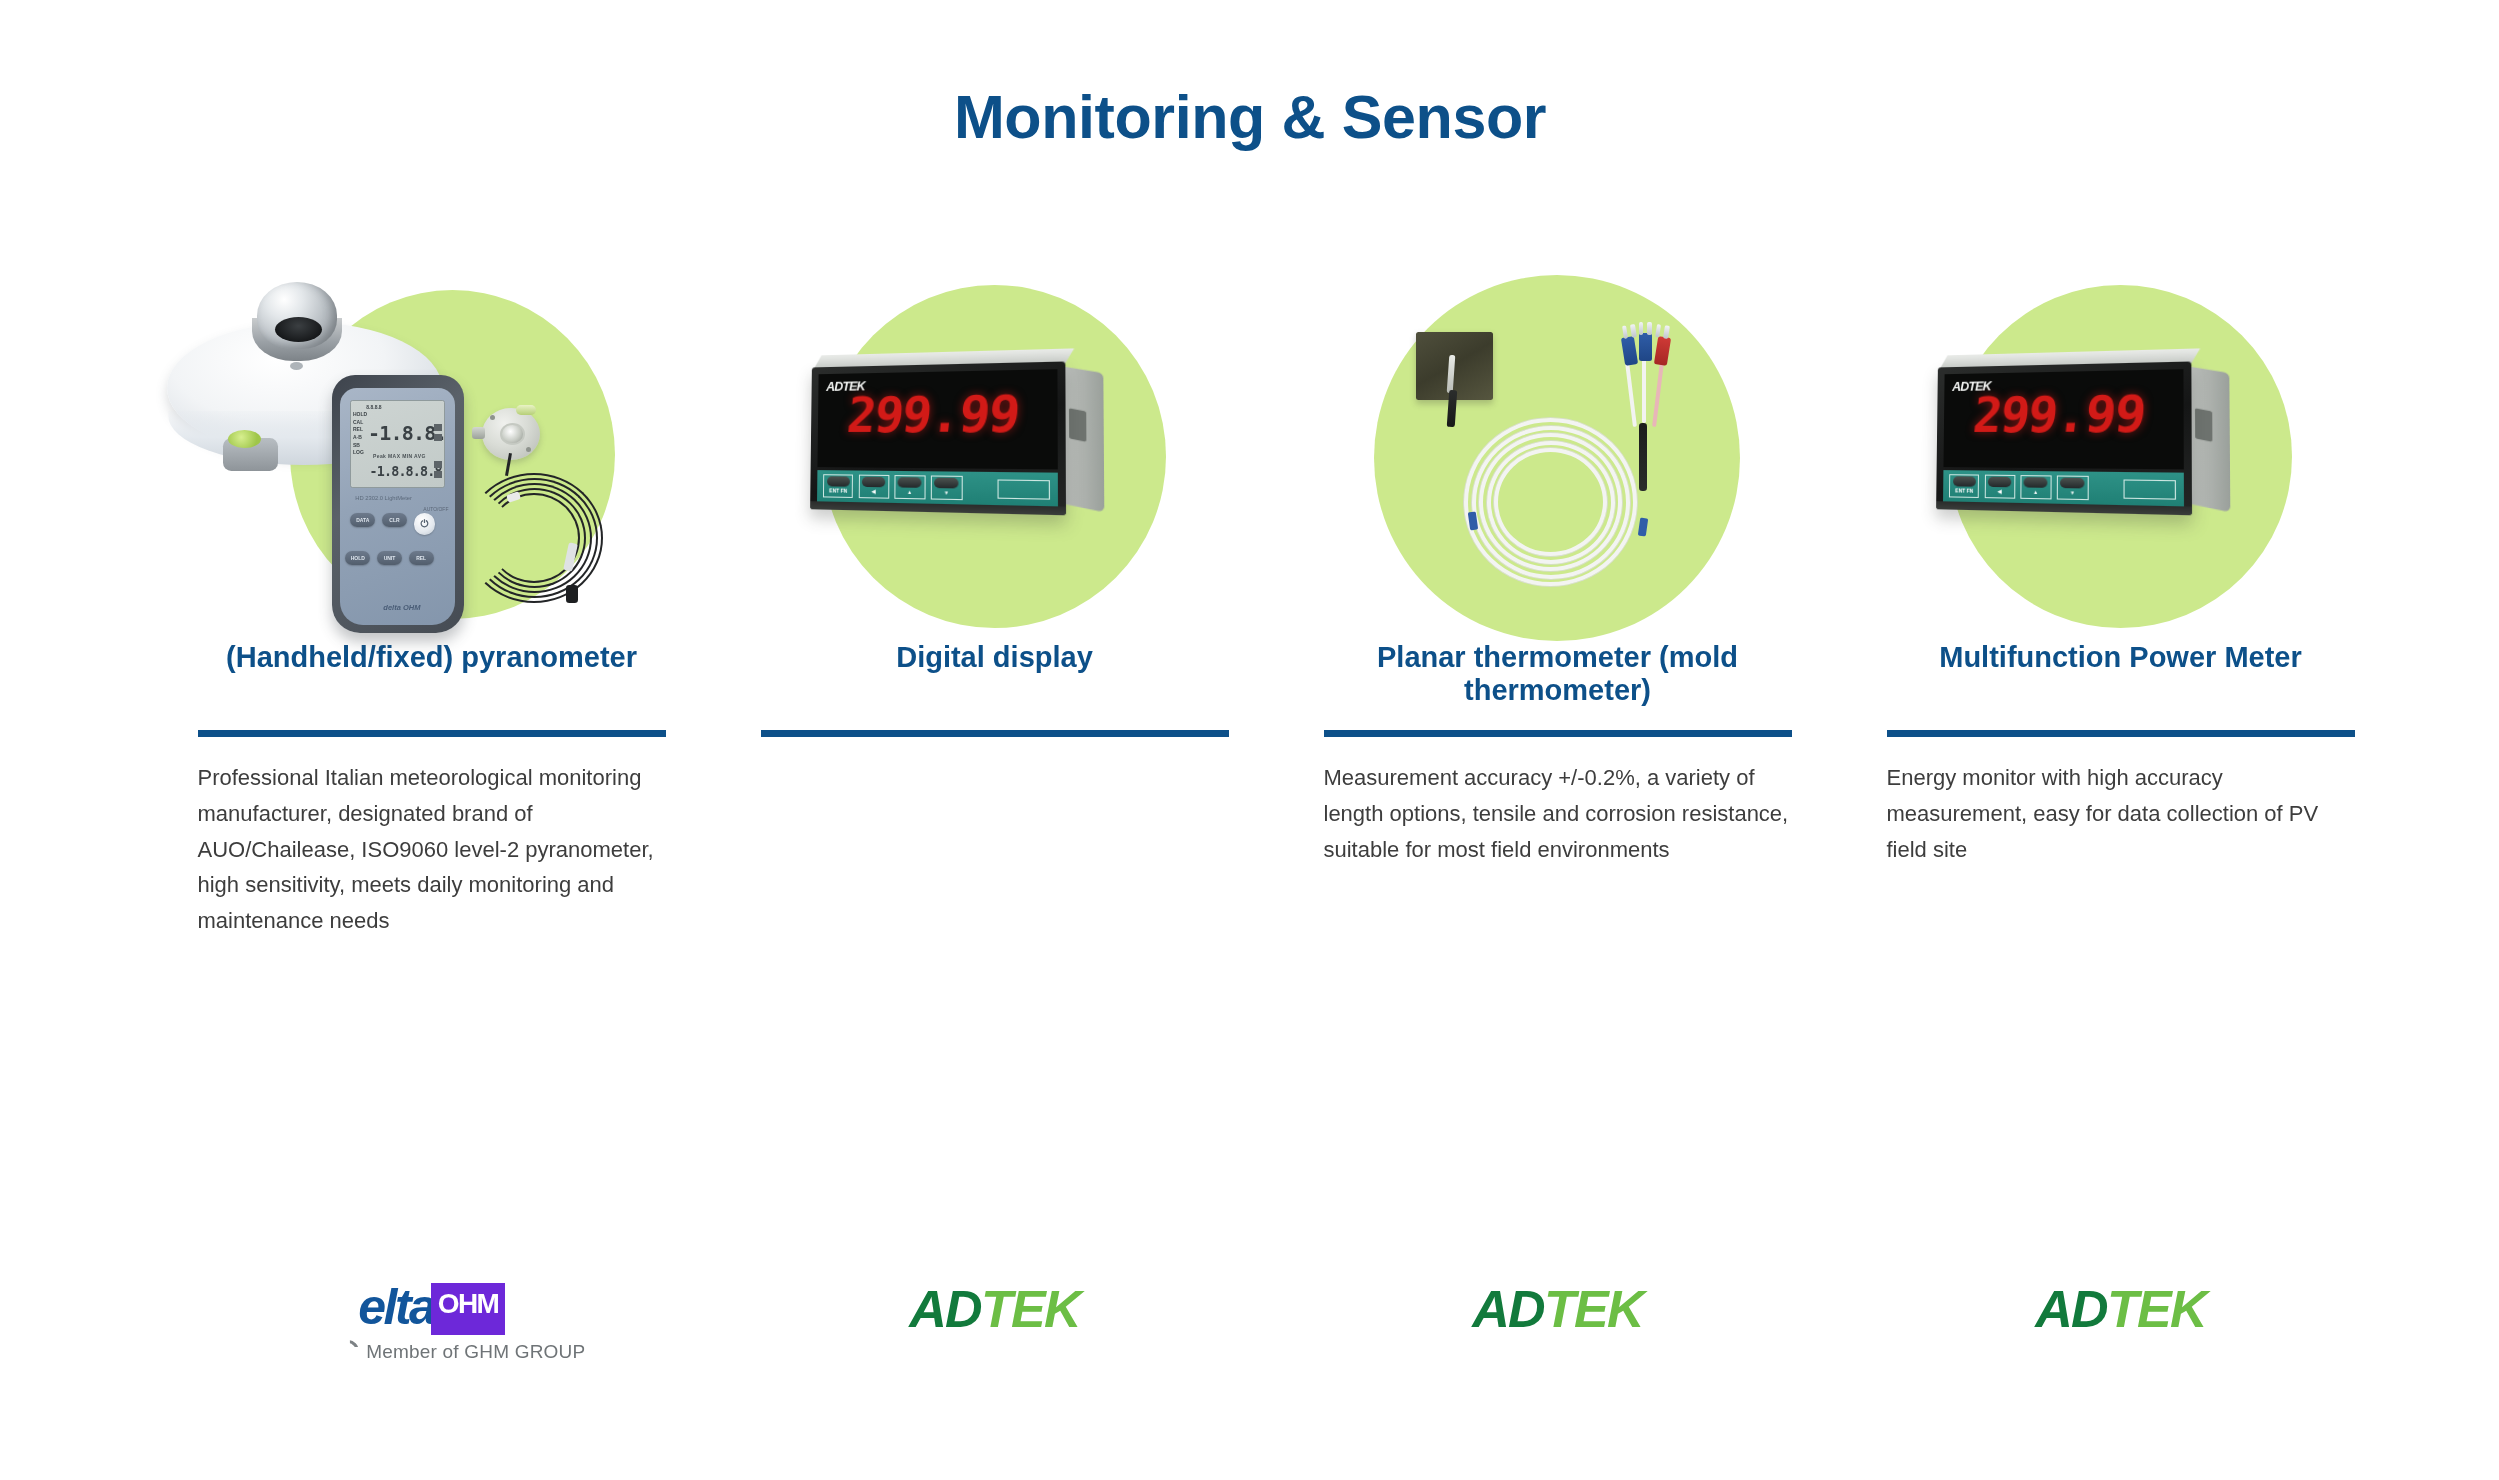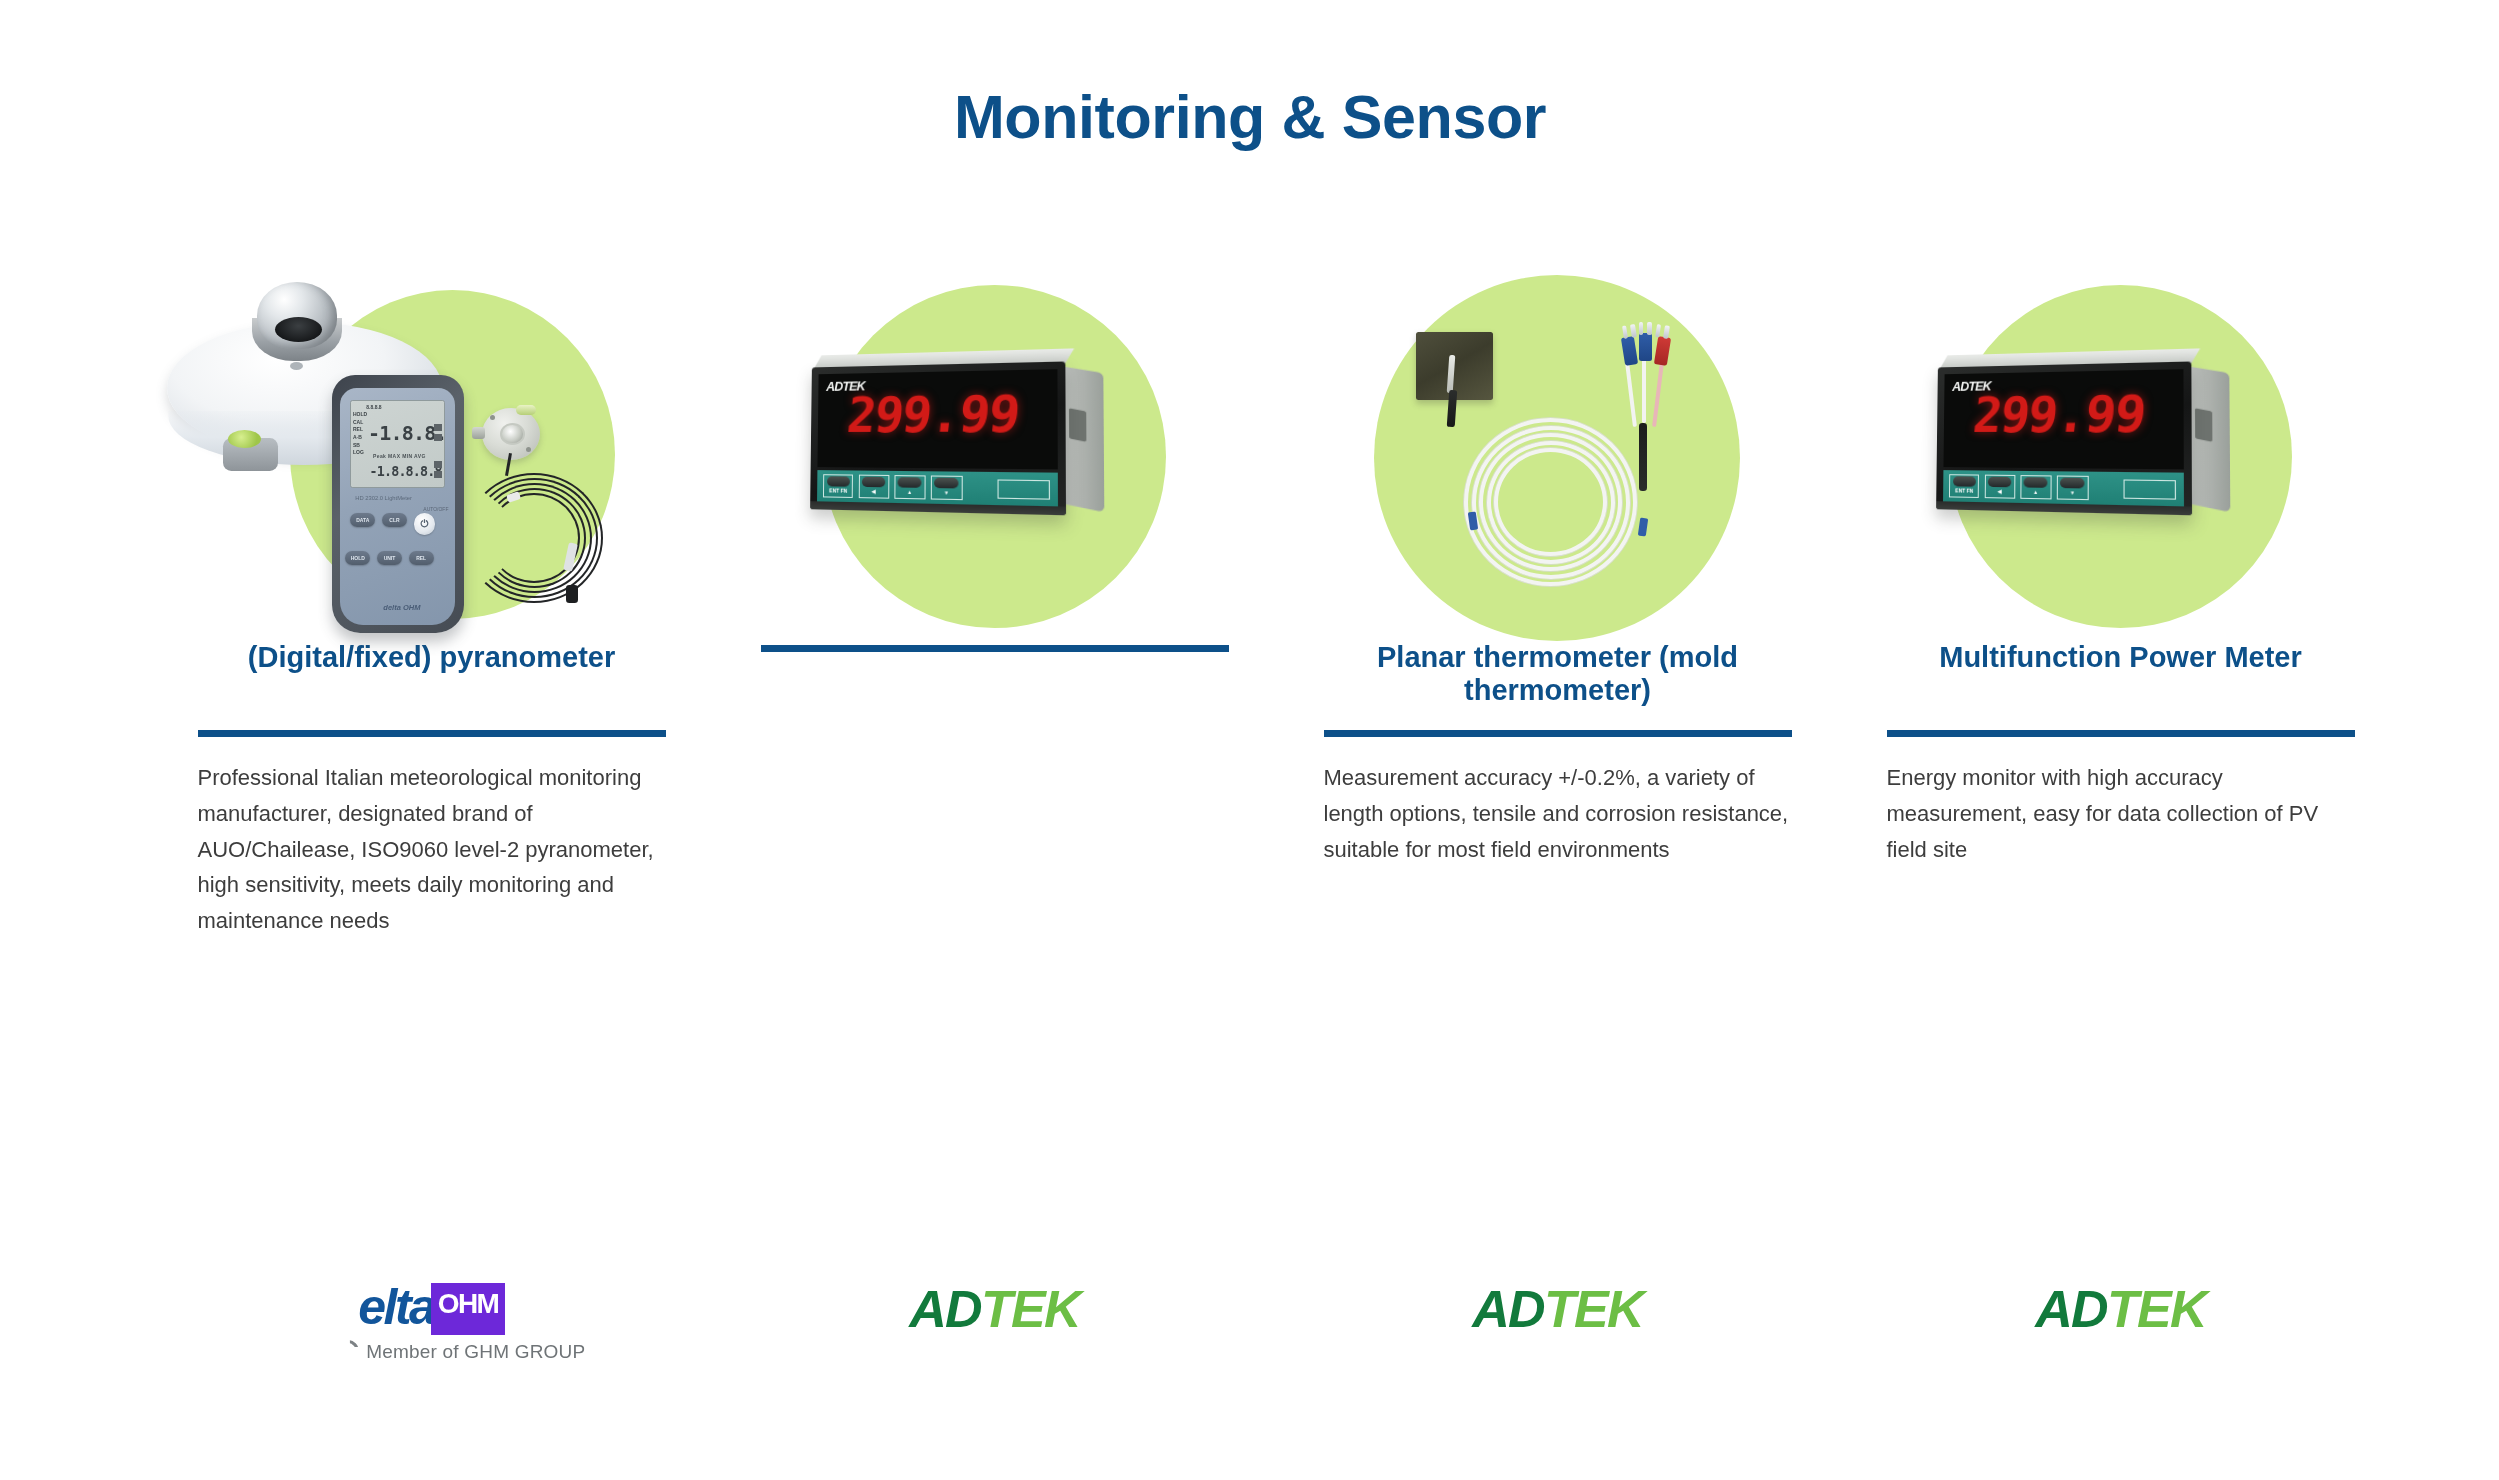--- a/index.html
+++ b/index.html
@@ -514,21 +514,21 @@
             <i style="left:16.7px; top:15px; width:115px; height:110px;"></i>
             <i style="left:22.5px; top:20px; width:103px; height:100px;"></i>
             <i style="left:28px; top:25px; width:92px; height:90px;"></i>
           </div>
           <div class="cable-tie"></div>
           <div class="cable-tag"></div>
           <div class="cable-plug"></div>
         </div>
       </div>
 
-      <div class="prod-head">(Digital/fixed)
+      <div class="prod-head">(Handheld/fixed)
 pyranometer</div>
       <div class="rule"></div>
       <div class="prod-body">Professional Italian meteorological monitoring manufacturer, designated brand of AUO/Chailease, ISO9060 level-2 pyranometer, high sensitivity, meets daily monitoring and maintenance needs</div>
     </div>
 
     <div class="col">
       <div class="prod-figure">
         <div class="green-blob blob-2"></div>
         <div class="art panel">
           <div class="panel-top"></div>
@@ -556,20 +556,21 @@
                 <div class="cap"></div>
                 <div class="lab">▼</div>
               </div>
               <div class="key-window"></div>
             </div>
             <div class="panel-bezel-bottom"></div>
           </div>
         </div>
       </div>
 
+      <div class="prod-head">Digital display</div>
       <div class="rule"></div>
     </div>
 
     <div class="col">
       <div class="prod-figure">
         <div class="green-blob blob-3"></div>
         <div class="art" style="left:0;top:0;width:563px;height:358px;">
           <div class="pt-pad"></div>
           <div class="pt-probe"></div>
           <div class="pt-sleeve"></div>

